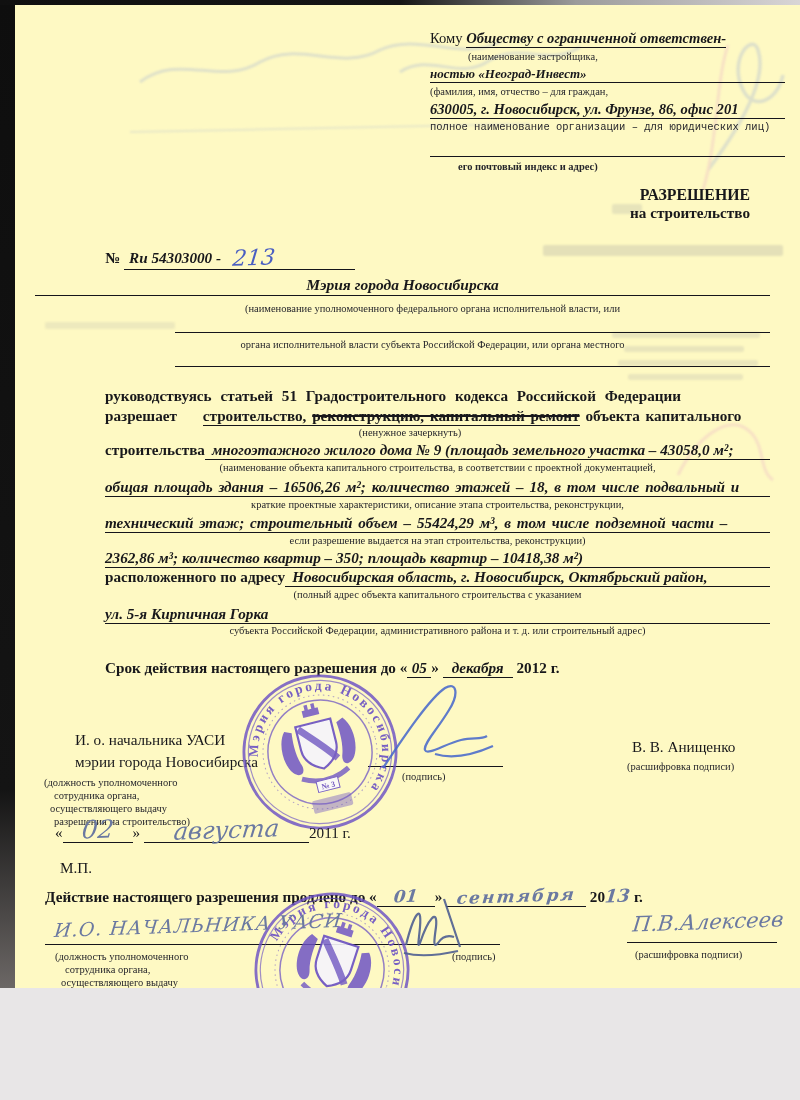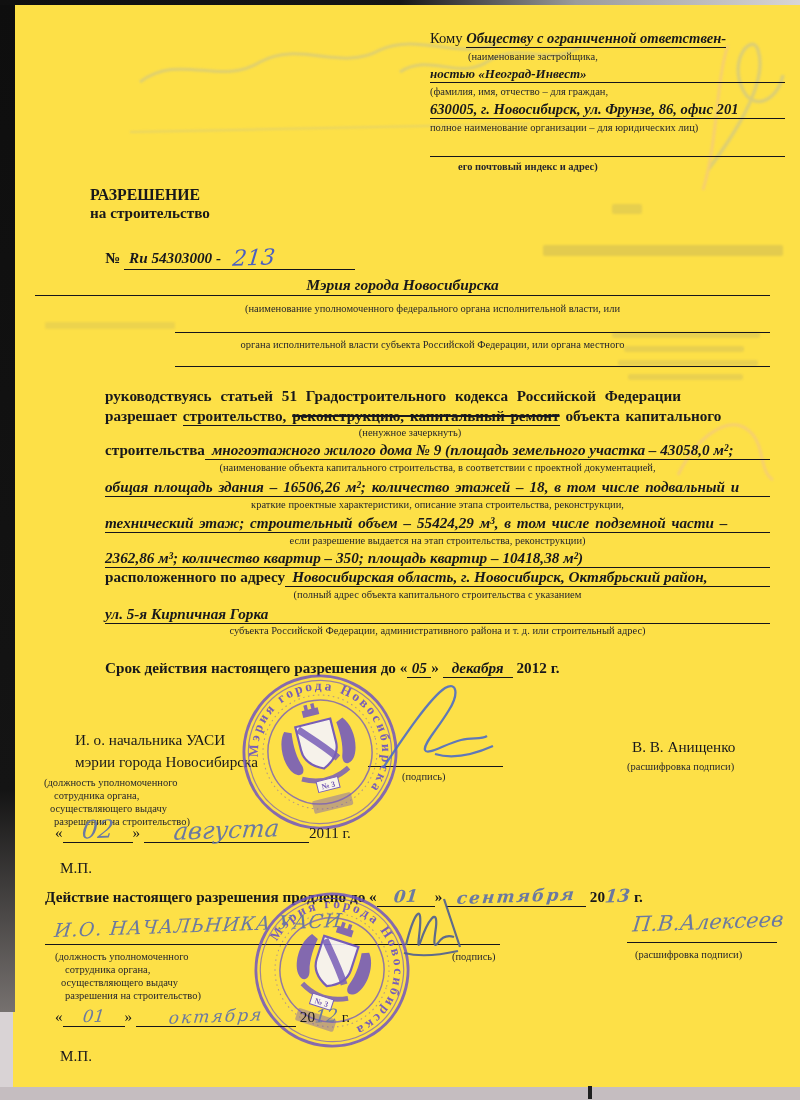--- a/index.html
+++ b/index.html
@@ -1,16 +1,16 @@
 <!DOCTYPE html>
 <html><head>
 <meta charset="utf-8">
 <style>
   html,body{margin:0;padding:0;background:#e8e6e7;}
-  .page{position:relative;width:800px;height:1100px;background:#fde047;overflow:hidden;
+  .page{position:relative;width:800px;height:988px;background:#fef9c3;overflow:hidden;
         font-family:"Liberation Serif","DejaVu Serif",serif;color:#18181b;}
   .abs{position:absolute;}
   .b{font-weight:bold;}
   .i{font-style:italic;}
   .bi{font-weight:bold;font-style:italic;}
   .cap{font-size:10.5px;color:#26262c;line-height:13px;}
   .body-line{font-size:15.2px;line-height:19px;}
   .hand{font-family:"DejaVu Serif",serif;font-style:italic;display:inline-block;transform:skewX(-8deg) rotate(-2deg);}
   .hand-blue{color:#4a5fc2;}
   .hand-gray{color:#6b79a1;}
@@ -54,26 +54,26 @@
 
   <div class="abs" style="left:430px;top:30px;width:355px;z-index:2;">
     <div style="font-size:14.6px;margin-bottom:2px;">
       <span>Кому</span>
       <span class="bi ulspan" style="text-align:left;">Обществу  с  ограниченной ответствен-</span>
     </div>
     <div class="cap" style="margin-left:38px;margin-bottom:3px;">(наименование застройщика,</div>
     <div class="bi fieldline" style="font-size:13px;margin-bottom:2px;">ностью «Неоград-Инвест»</div>
     <div class="cap" style="margin-bottom:3px;">(фамилия, имя, отчество – для граждан,</div>
     <div class="bi fieldline" style="font-size:14.6px;margin-bottom:2px;">630005,  г. Новосибирск, ул. Фрунзе, 86, офис 201</div>
-    <div class="cap" style="margin-bottom:10px;">полное наименование организации – для юридических лиц)</div>
+    <div class="cap" style="margin-bottom:10px;font-family:Liberation Mono, monospace;">полное наименование организации – для юридических лиц)</div>
     <div class="fieldline" style="height:12px;margin-bottom:3px;"></div>
     <div class="cap" style="margin-left:28px;font-weight:bold;">его почтовый индекс и адрес)</div>
   </div>
 
-  <div class="abs" style="left:90px;top:186px;width:660px;text-align:left;z-index:2;">
+  <div class="abs" style="left:90px;top:186px;width:660px;text-align:right;z-index:2;">
     <div class="b" style="font-size:15.8px;">РАЗРЕШЕНИЕ</div>
     <div class="b" style="font-size:15.2px;">на строительство</div>
   </div>
 
   <div class="abs body-line" style="left:105px;top:246px;z-index:2;">
     <span class="b">№</span>
     <span style="display:inline-block;border-bottom:1.8px solid #14141a;padding:0 88px 2px 5px;">
       <span class="bi">Ru 54303000 -</span>
       <span class="hand hand-blue" style="font-size:22px;position:relative;top:2px;left:8px;">213</span>
     </span>
@@ -83,21 +83,21 @@
     <span>Мэрия города Новосибирска</span>
   </div>
   <div class="abs cap" style="left:65px;top:302px;width:735px;text-align:center;z-index:2;">(наименование уполномоченного федерального органа исполнительной власти, или</div>
   <div class="abs fieldline" style="left:175px;top:318px;width:595px;height:14px;z-index:2;"></div>
   <div class="abs cap" style="left:65px;top:338px;width:735px;text-align:center;z-index:2;">органа исполнительной власти субъекта Российской Федерации, или органа местного</div>
   <div class="abs fieldline" style="left:175px;top:352px;width:595px;height:14px;z-index:2;"></div>
 
   <div class="abs b body-line" style="left:105px;top:386px;width:665px;word-spacing:5px;z-index:2;">руководствуясь статьей 51 Градостроительного кодекса Российской Федерации</div>
   <div class="abs b body-line" style="left:105px;top:406px;width:665px;word-spacing:2px;z-index:2;">
     <span>разрешает</span>
-    <span class="ulspan" style="text-align:left;">
+    <span class="ulspan" style="text-align:left;margin-left:20px;">
       <span>строительство,</span>
       <span class="strike">реконструкцию,  капитальный ремонт</span>
     </span>
     <span>объекта  капитального</span>
   </div>
   <div class="abs cap" style="left:250px;top:426px;width:320px;text-align:center;z-index:2;">(ненужное  зачеркнуть)</div>
   <div class="abs b body-line flexline" style="left:105px;top:440px;width:665px;z-index:2;">
     <span>строительства</span>
     <span class="fill i">многоэтажного жилого дома № 9 (площадь земельного участка – 43058,0 м²;</span>
   </div>

